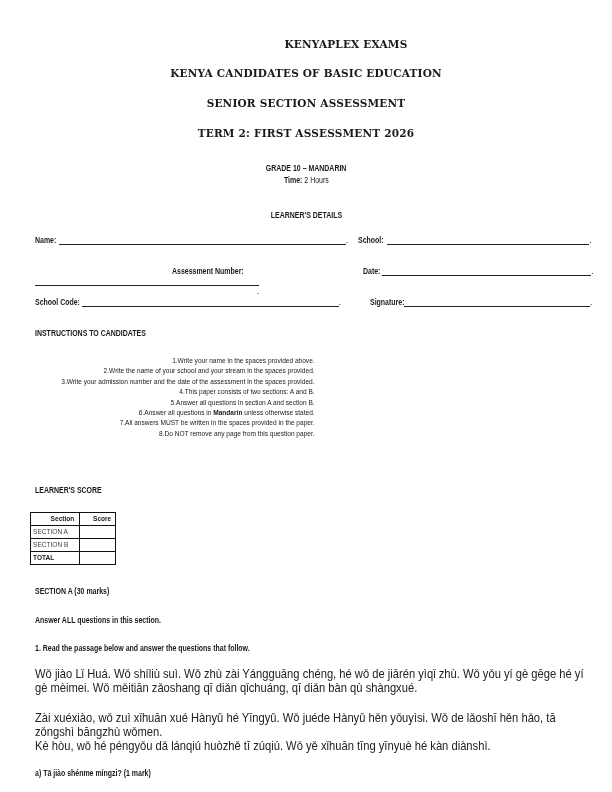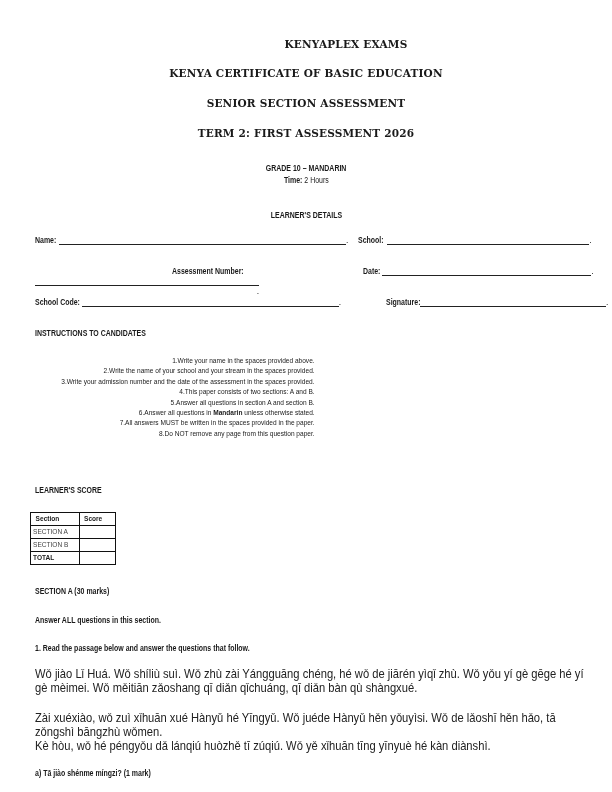--- a/index.html
+++ b/index.html
@@ -12,32 +12,32 @@
   .field-row { position: absolute; left: 35px; width: 567px; height: 12px; font-size: 8.5px; }
   .field { position: absolute; top: 0; display: flex; align-items: flex-end; white-space: nowrap; }
   .field .lbl { font-weight: bold; transform: scaleX(0.82); transform-origin: left bottom; display: inline-block; }
   .line { border-bottom: 1px solid #222; height: 9px; display: inline-block; }
   .heading { position: absolute; left: 35px; font-size: 8.5px; font-weight: bold; transform: scaleX(0.82); transform-origin: left top; white-space: nowrap; }
   .instructions { position: absolute; left: 52px; top: 356px; font-size: 8px; list-style: none; margin: 0; padding: 0; text-align: right; }
   .instructions li { height: 10.4px; line-height: 10.4px; white-space: nowrap; transform: scaleX(0.82); transform-origin: left center; }
   .instructions .num { display: inline-block; width: 18px; }
   table.score { position: absolute; left: 30px; top: 512px; border-collapse: collapse; font-size: 8px; }
   table.score td, table.score th { border: 1px solid #111; padding: 0 2px; height: 12px; line-height: 12px; }
-  table.score th { font-weight: bold; text-align: left; }
+  table.score th { font-weight: bold; text-align: right; }
   .sc-col1 { width: 44px; }
   .sc-col2 { width: 31px; }
   .sq { display: inline-block; transform: scaleX(0.82); transform-origin: left center; white-space: nowrap; }
   .para { position: absolute; left: 35px; width: 560px; font-size: 13px; line-height: 13.5px; color: #222; }
   .para span { display: inline-block; transform: scaleX(0.86); transform-origin: left top; width: 650px; }
 </style>
 </head>
 <body>
 
 <div class="serif-title" style="top:38px;margin-left:40px;">KENYAPLEX EXAMS</div>
-<div class="serif-title" style="top:67px;">KENYA CERTIFICATE OF BASIC EDUCATION</div>
+<div class="serif-title" style="top:67px;">KENYA CANDIDATES OF BASIC EDUCATION</div>
 <div class="serif-title" style="top:97px;">SENIOR SECTION ASSESSMENT</div>
 <div class="serif-title" style="top:127px;">TERM 2: FIRST ASSESSMENT 2026</div>
 
 <div class="center cond" style="top:157px;">
   <span class="f-grade" style="display:inline-block;">GRADE 10 – MANDARIN</span>
 </div>
 <div class="center cond" style="top:169px;">
   <span class="f-time" style="display:inline-block;">
     <b>Time:</b>
     <span>2 Hours</span>
@@ -72,21 +72,21 @@
       <span>.</span>
   </div>
 </div>
 
 <div class="field-row cond" style="top:297px;">
   <div class="field" style="left:0;">
     <span class="lbl">School Code:</span>
     <span class="line" style="width:257px; margin-left:-8px;"></span>
       <span>.</span>
   </div>
-  <div class="field" style="left:351px;">
+  <div class="field" style="left:335px;">
     <span class="lbl">Signature:</span>
     <span class="line" style="width:186px; margin-left:-8px;"></span>
       <span>.</span>
   </div>
 </div>
 
 <div class="heading cond" style="top:328px;">INSTRUCTIONS TO CANDIDATES</div>
 <ul class="instructions cond">
   <li><span class="num">1.</span><span>Write your name in the spaces provided above.</span></li>
   <li><span class="num">2.</span><span>Write the name of your school and your stream in the spaces provided.</span></li>

